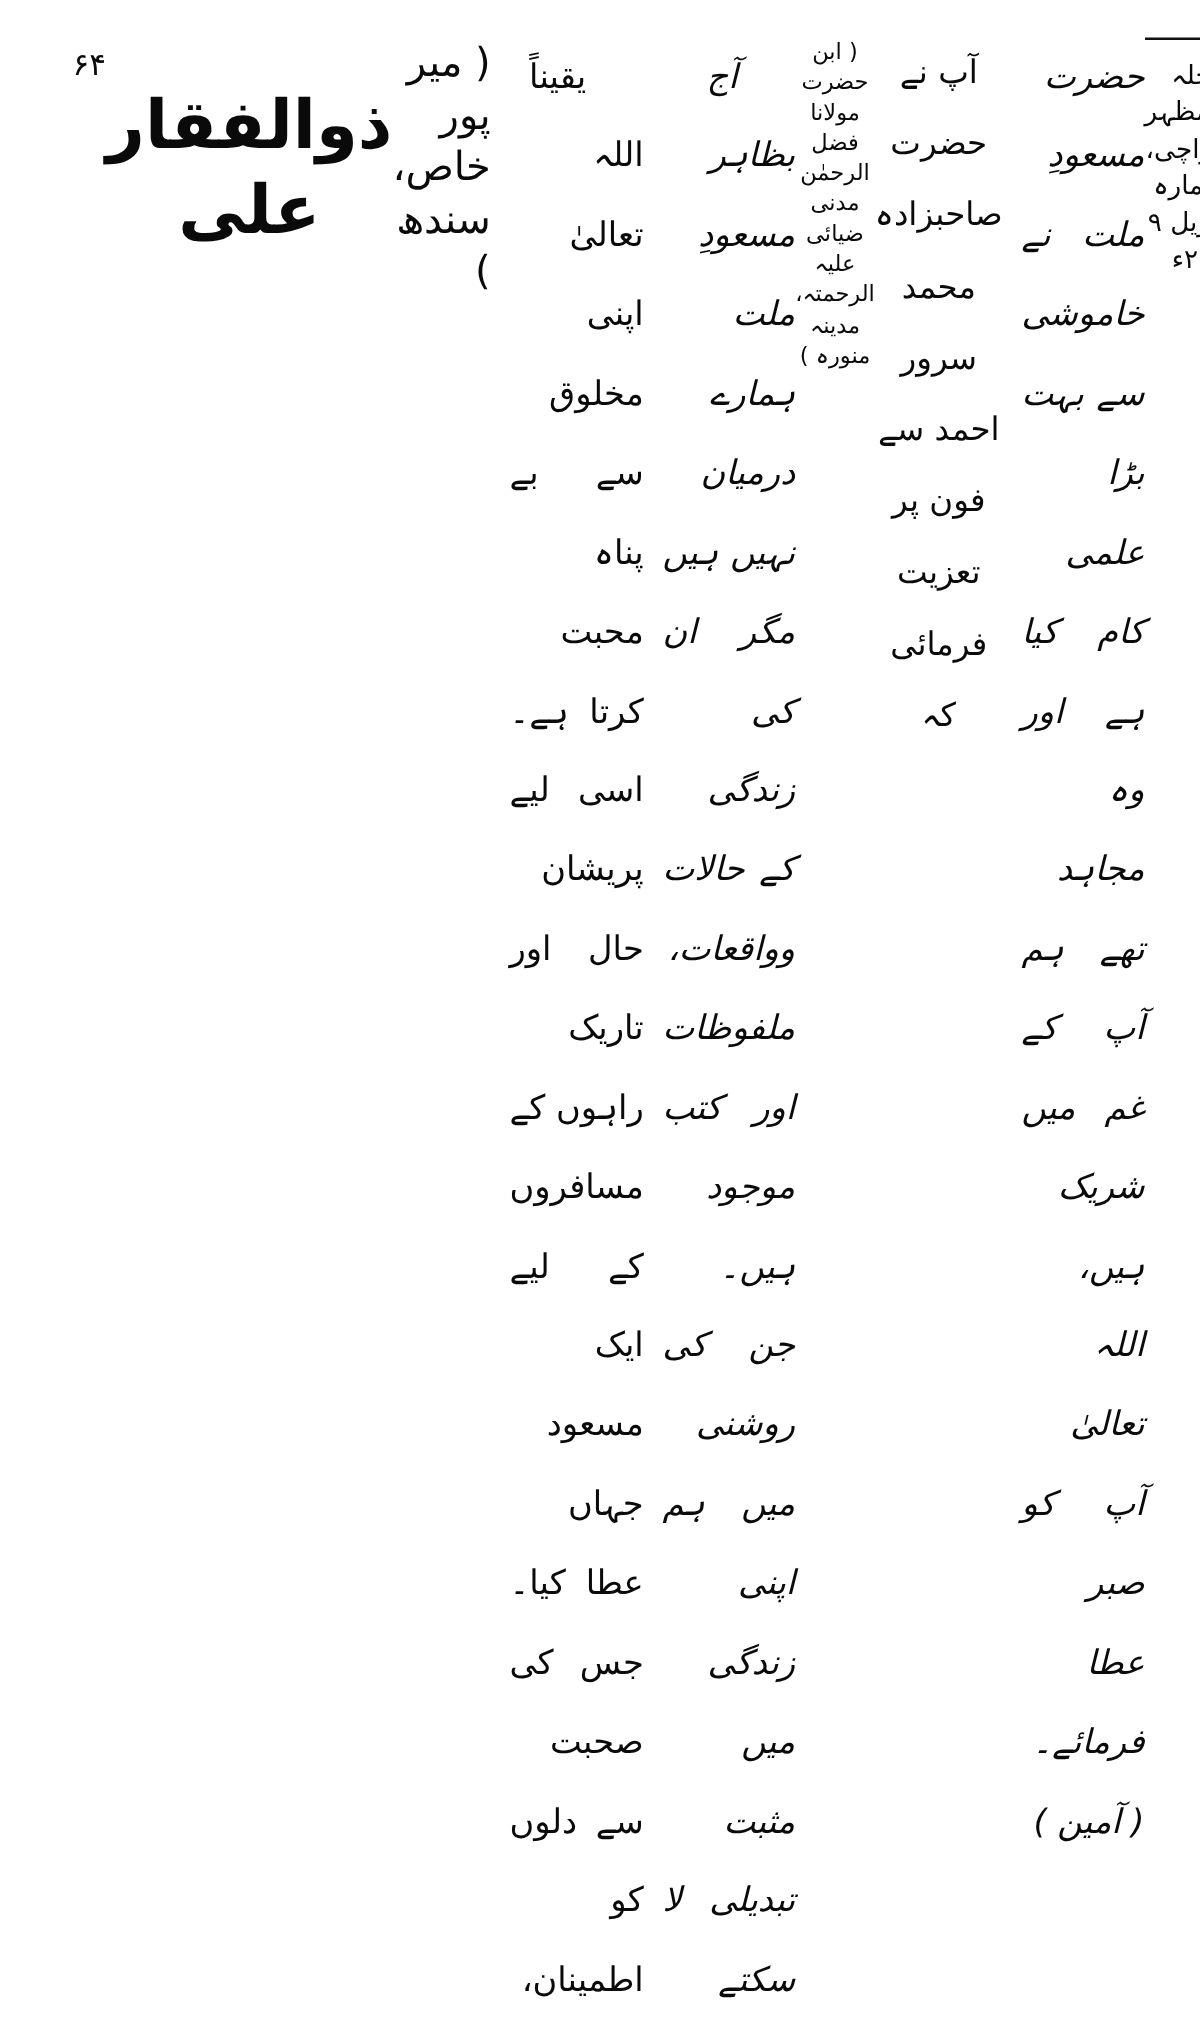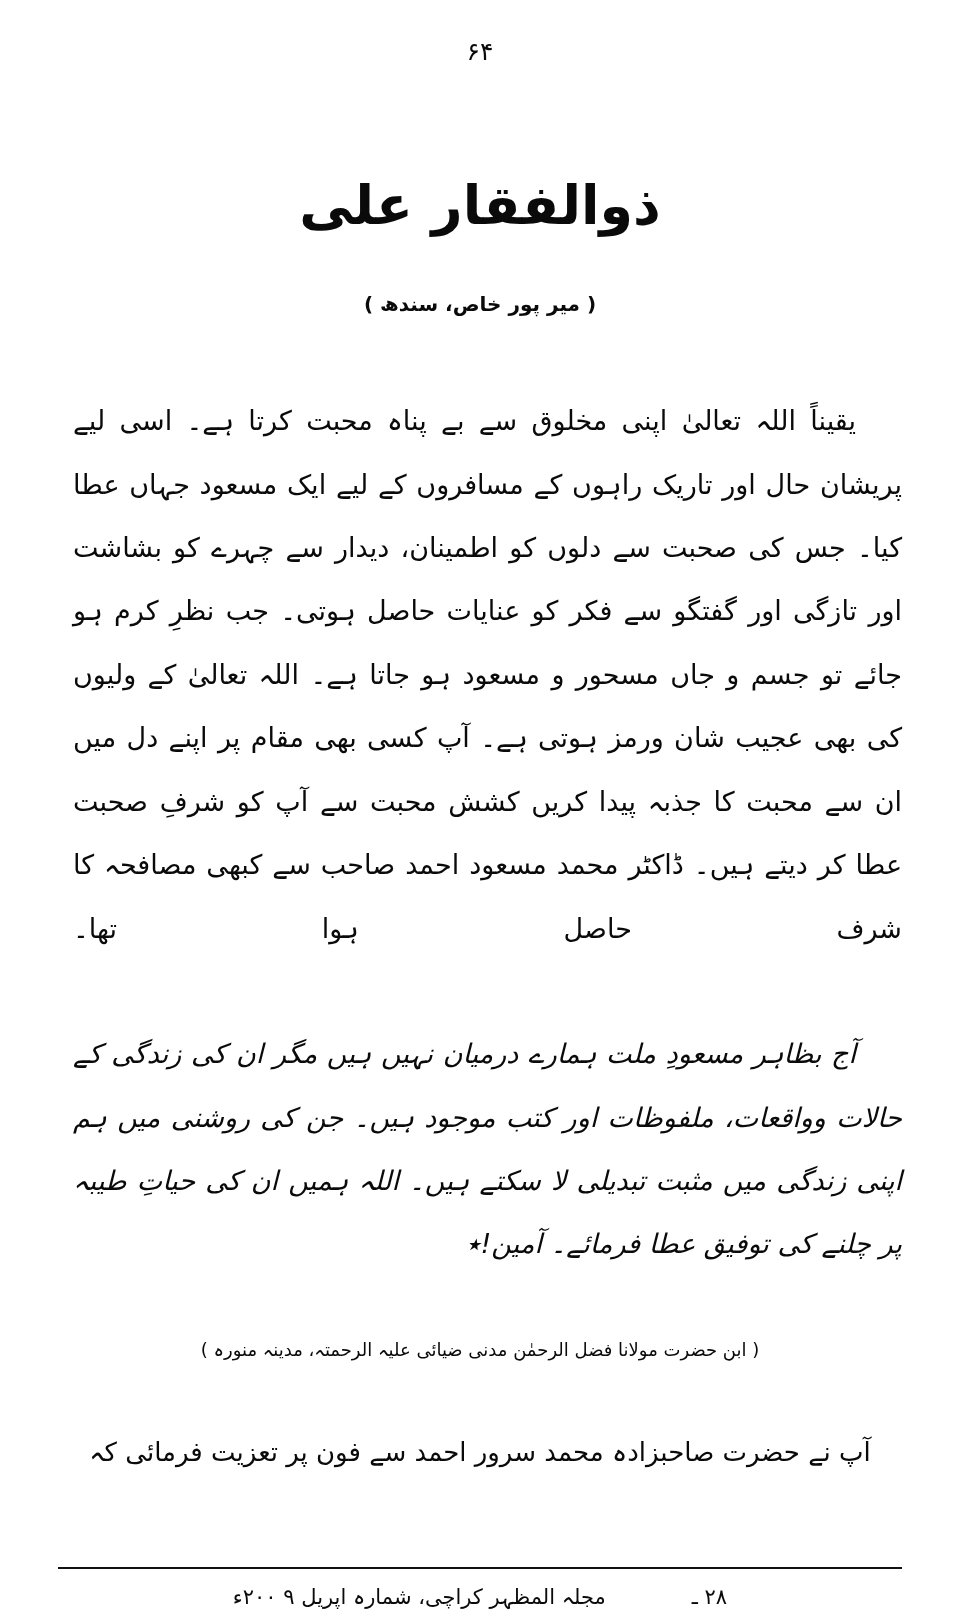--- a/index.html
+++ b/index.html
@@ -15,47 +15,44 @@
     position: relative;
     overflow: hidden;
   }
   .page {
     width: 960px;
     height: 1167px;
     box-sizing: border-box;
     padding: 30px 58px 0 58px;
     position: relative;
     display: flex;
-    flex-direction: column;
-    gap: 36px;
+    flex-direction: row;
   }
   .page-number {
     text-align: center;
     font-size: 25px;
     line-height: 1.1;
     direction: rtl;
     margin-top: 8px;
     margin-bottom: 34px;
     letter-spacing: 1px;
   }
   .article-title {
     text-align: center;
     font-size: 54px;
     font-weight: 700;
     direction: rtl;
     line-height: 1.25;
     margin-bottom: 16px;
   }
   .article-subtitle {
-    text-align: center;
-    font-size: 20px;
+    font-size: 32px;
     direction: rtl;
     line-height: 1.3;
     margin-bottom: 36px;
-    font-weight: bold;
   }
   .body-text {
     direction: rtl;
     text-align: justify;
     text-align-last: justify;
     font-size: 27px;
     line-height: 2.35;
     margin: 0 0 26px 15px;
     letter-spacing: 0.2px;
   }
@@ -130,20 +127,21 @@
 
   <p class="body-text indent">یقیناً اللہ تعالیٰ اپنی مخلوق سے بے پناہ محبت کرتا ہے۔ اسی لیے پریشان حال اور تاریک راہوں کے مسافروں کے لیے ایک مسعود جہاں عطا کیا۔ جس کی صحبت سے دلوں کو اطمینان، دیدار سے چہرے کو بشاشت اور تازگی اور گفتگو سے فکر کو عنایات حاصل ہوتی۔ جب نظرِ کرم ہو جائے تو جسم و جاں مسحور و مسعود ہو جاتا ہے۔ اللہ تعالیٰ کے ولیوں کی بھی عجیب شان ورمز ہوتی ہے۔ آپ کسی بھی مقام پر اپنے دل میں ان سے محبت کا جذبہ پیدا کریں کشش محبت سے آپ کو شرفِ صحبت عطا کر دیتے ہیں۔ ڈاکٹر محمد مسعود احمد صاحب سے کبھی مصافحہ کا شرف حاصل ہوا تھا۔</p>
 
   <p class="body-text indent last-right">آج بظاہر مسعودِ ملت ہمارے درمیان نہیں ہیں مگر ان کی زندگی کے حالات وواقعات، ملفوظات اور کتب موجود ہیں۔ جن کی روشنی میں ہم اپنی زندگی میں مثبت تبدیلی لا سکتے ہیں۔ اللہ ہمیں ان کی حیاتِ طیبہ پر چلنے کی توفیق عطا فرمائے۔ آمین!٭</p>
 
 
   <div class="section-subtitle">( ابن حضرت مولانا فضل الرحمٰن مدنی ضیائی علیہ الرحمتہ، مدینہ منورہ )</div>
 
   <div class="centered-line">آپ نے حضرت صاحبزادہ محمد سرور احمد سے فون پر تعزیت فرمائی کہ</div>
 
+  <p class="body-text last-right">حضرت مسعودِ ملت نے خاموشی سے بہت بڑا علمی کام کیا ہے اور وہ مجاہد تھے ہم آپ کے غم میں شریک ہیں، اللہ تعالیٰ آپ کو صبر عطا فرمائے۔ ( آمین )</p>
 
   <div class="spacer"></div>
 
   <div class="footer">
     <hr class="footer-rule">
     <div class="footer-line">
       <span class="footer-left">۲۸ ـ</span>
       <span class="footer-center">مجلہ المظہر کراچی، شمارہ اپریل ۹ ۲۰۰ء</span>
     </div>
   </div>

